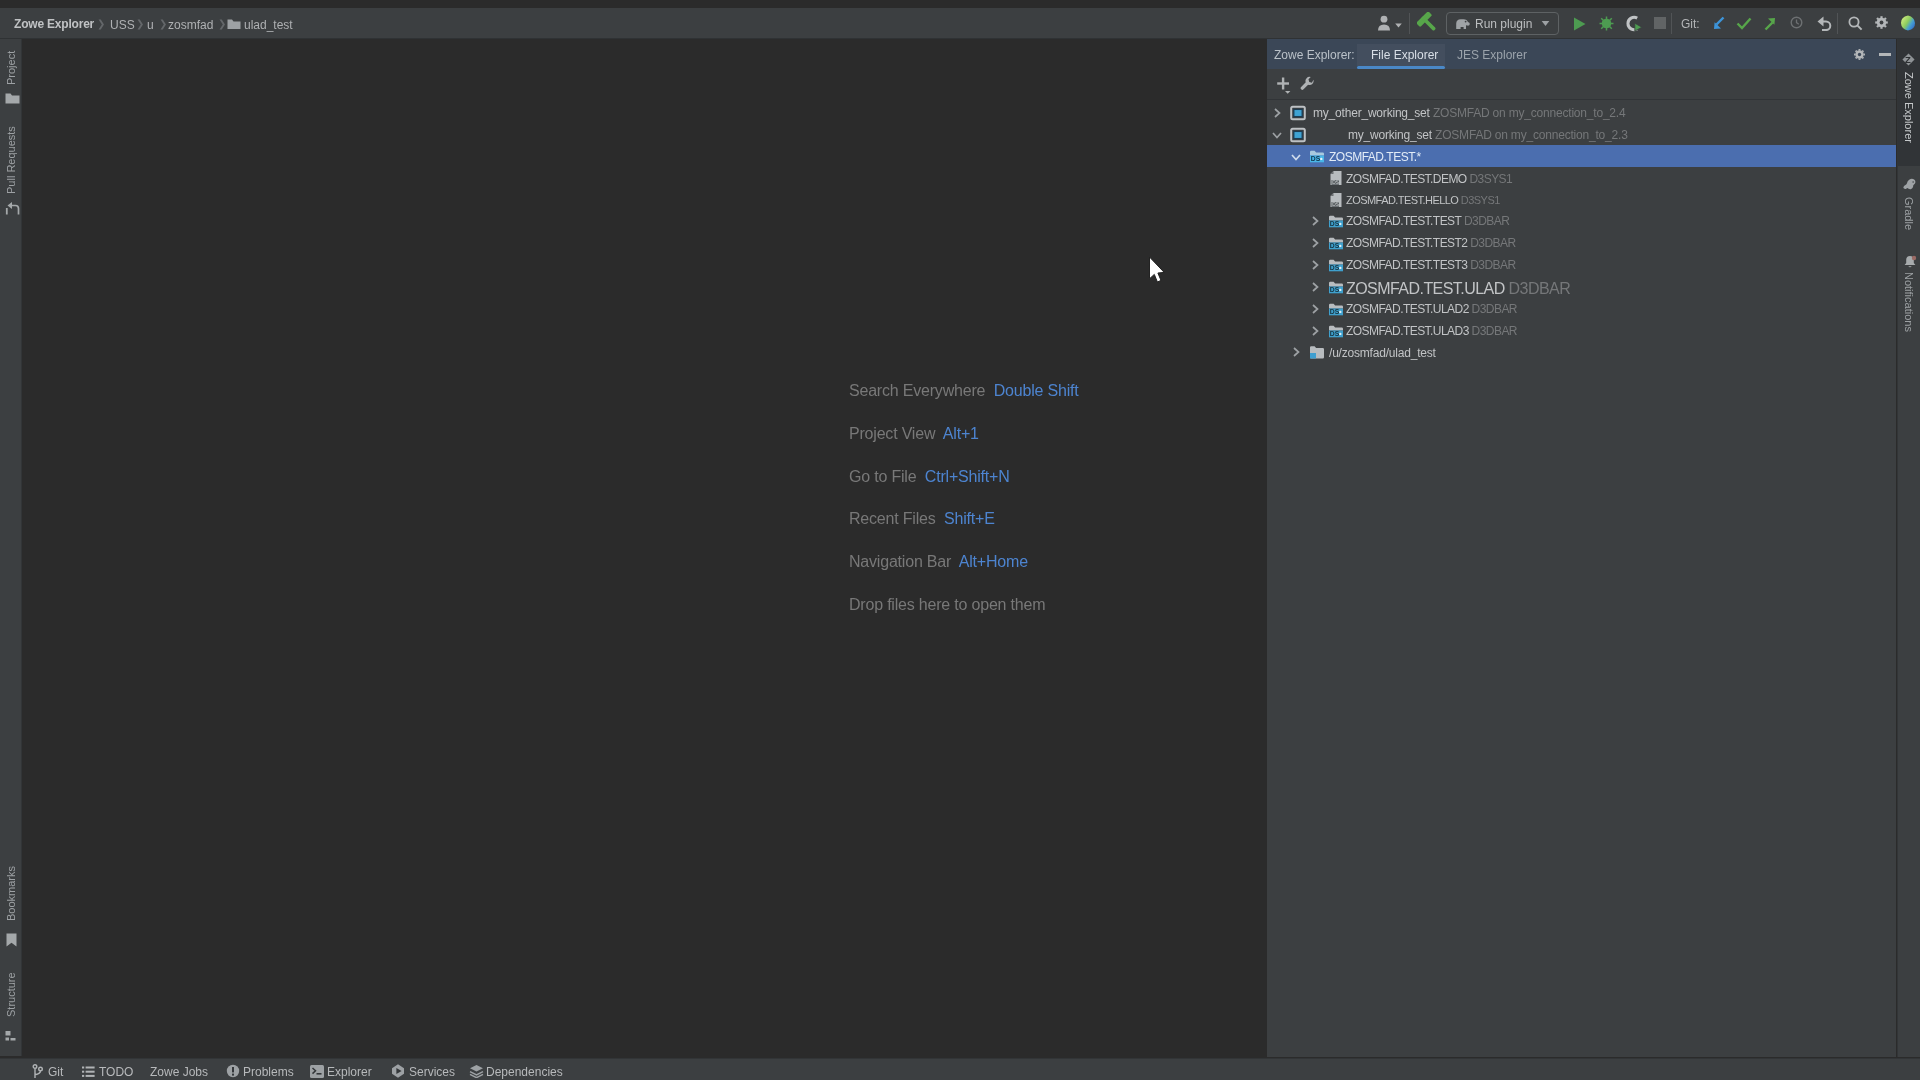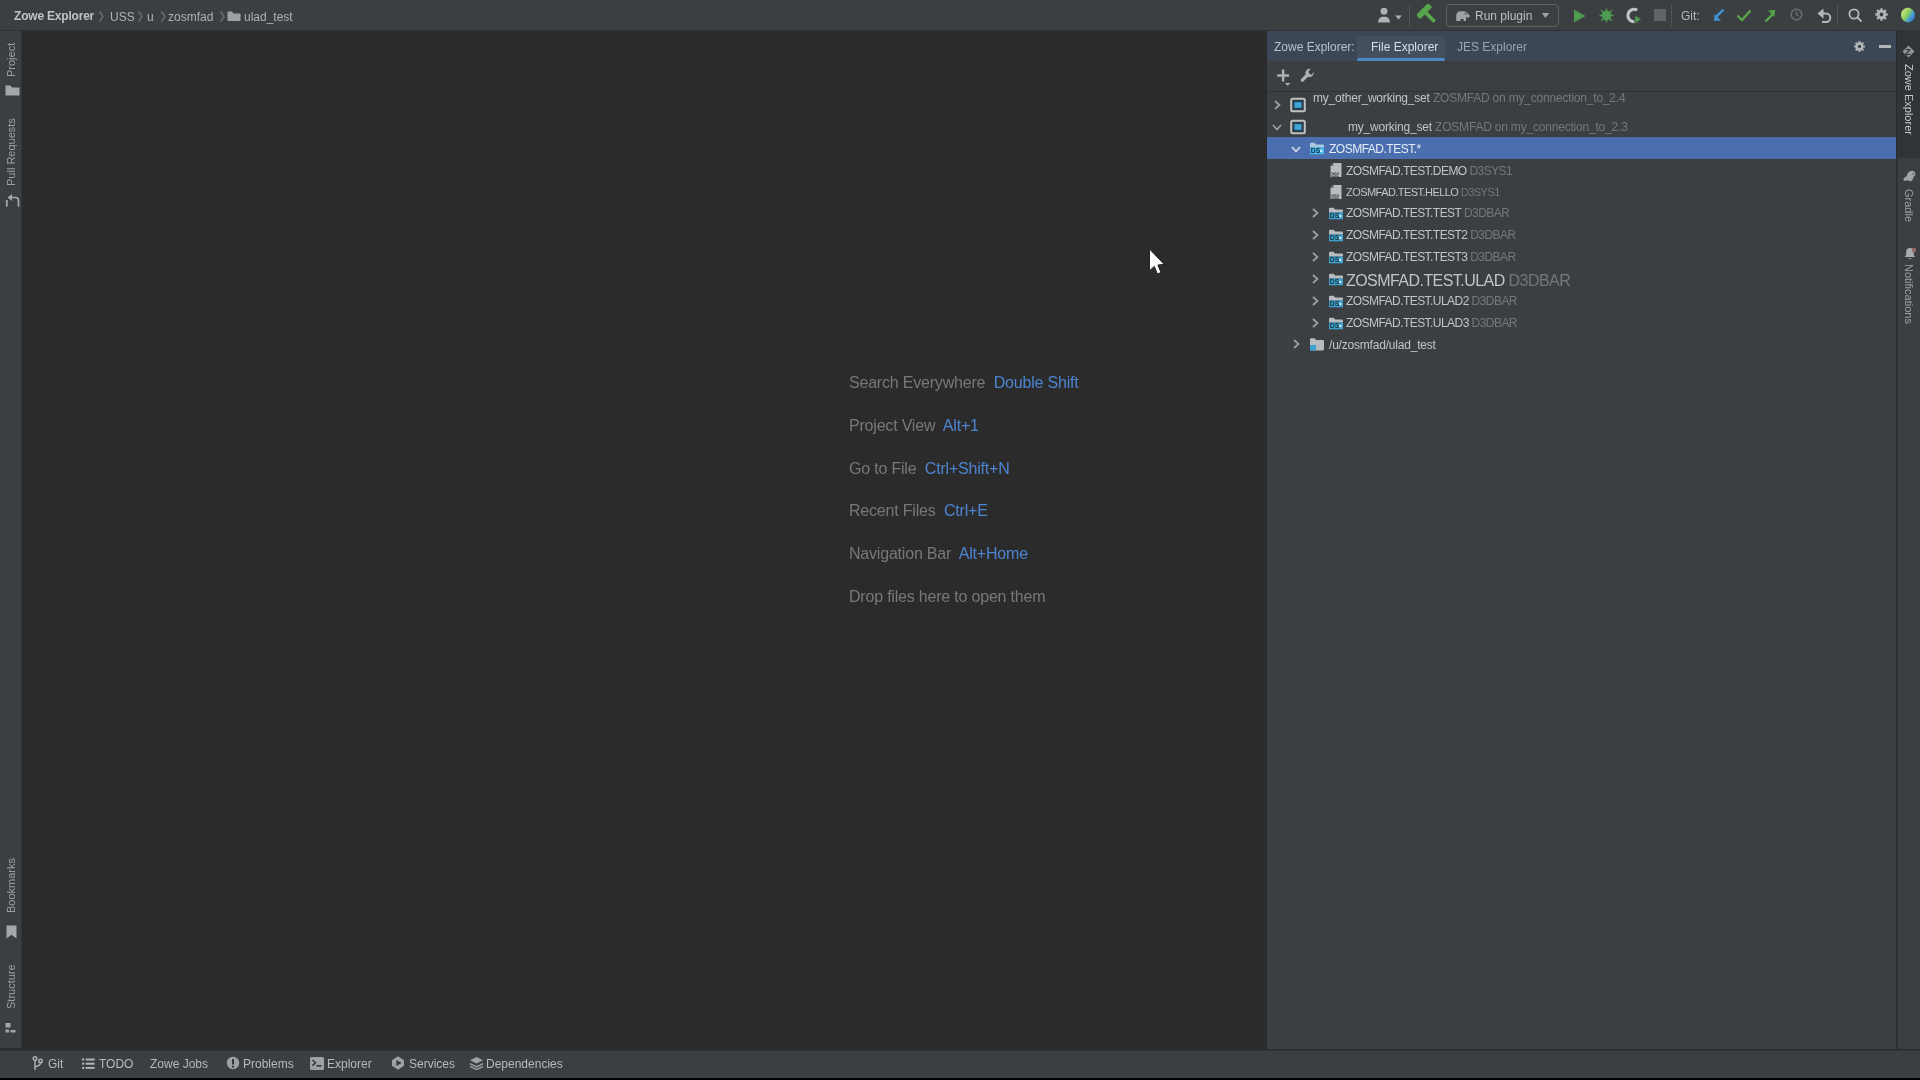--- a/index.html
+++ b/index.html
@@ -1,19 +1,19 @@
 <!DOCTYPE html>
 <html><head>
 <meta charset="utf-8">
 <style>
   * { margin:0; padding:0; box-sizing:border-box; }
   html,body { width:1920px; height:1080px; overflow:hidden; background:#2b2b2b;
               font-family:"Liberation Sans", sans-serif; }
   .abs { position:absolute; }
-  #stage { position:relative; width:1920px; height:1052px; }
+  #stage { position:relative; width:1920px; height:1052px;margin-top:8px; }
   .txt { white-space:pre; }
   svg { display:block; }
 </style>
 </head>
 <body>
 <div id="stage">
 
   <div class="abs" id="titlebar" style="left:0;top:0;width:1920px;height:31px;background:#3c3f41;border-bottom:1px solid #2f3234;"></div>
   <div class="abs txt" style="left:14px;top:9px;font-size:12px;font-weight:bold;color:#c0c2c4;letter-spacing:-0.2px;">Zowe Explorer</div>
   <div class="abs txt" style="left:97px;top:10px;font-size:10px;color:#64676a;">❯</div>
@@ -192,21 +192,21 @@
       <rect x="0.5" y="1" width="5" height="4.5" fill="#a4a8aa"></rect>
       <rect x="0.5" y="7.5" width="3.5" height="3" fill="#a4a8aa"></rect>
       <rect x="5.5" y="8" width="5" height="2.5" fill="#a4a8aa"></rect>
     </svg>
   </div>
 
   <div class="abs" id="editor" style="left:23px;top:31px;width:1243px;height:1019px;background:#2b2b2b;"></div>
   <div class="abs txt" style="left:849px;top:374px;font-size:16px;letter-spacing:-0.2px;color:#787878;">Search Everywhere  <span style="color:#4d84d0;">Double Shift</span></div>
   <div class="abs txt" style="left:849px;top:417px;font-size:16px;letter-spacing:-0.2px;color:#787878;">Project View  <span style="color:#4d84d0;text-align:right;">Alt+1</span></div>
   <div class="abs txt" style="left:849px;top:460px;font-size:16px;letter-spacing:-0.2px;color:#787878;">Go to File  <span style="color:#4d84d0;">Ctrl+Shift+N</span></div>
-  <div class="abs txt" style="left:849px;top:502px;font-size:16px;letter-spacing:-0.2px;color:#787878;">Recent Files  <span style="color:#4d84d0;">Ctrl+E</span></div>
+  <div class="abs txt" style="left:849px;top:502px;font-size:16px;letter-spacing:-0.2px;color:#787878;">Recent Files  <span style="color:#4d84d0;">Shift+E</span></div>
   <div class="abs txt" style="left:849px;top:545px;font-size:16px;letter-spacing:-0.2px;color:#787878;">Navigation Bar  <span style="color:#4d84d0;">Alt+Home</span></div>
   <div class="abs txt" style="left:849px;top:588px;font-size:16px;letter-spacing:-0.2px;color:#787878;">Drop files here to open them</div>
 
   <div class="abs" id="rightpanel" style="left:1267px;top:31px;width:629px;height:1018px;background:#3c3f41;"></div>
   <div class="abs" style="left:1267px;top:31px;width:629px;height:30px;background:#3b4757;"></div>
   <div class="abs txt" style="left:1274px;top:40px;font-size:12px;color:#bac1c8;">Zowe Explorer:</div>
   <div class="abs" style="left:1357px;top:36px;width:88px;height:22px;background:rgba(255,255,255,0.045);"></div>
   <div class="abs txt" style="left:1371px;top:40px;font-size:12px;color:#d9dfe7;">File Explorer</div>
   <div class="abs" style="left:1357px;top:58px;width:88px;height:3px;background:#4a88c7;border-radius:1.5px;"></div>
   <div class="abs txt" style="left:1457px;top:40px;font-size:12px;color:#9ba3ab;">JES Explorer</div>
@@ -246,21 +246,21 @@
     <svg width="12" height="12" viewBox="0 0 12 12">
         <path d="M4,2 L8.5,6 L4,10" fill="none" stroke="#9da1a4" stroke-width="1.7"></path>
       </svg>
   </div>
   <div class="abs" style="left:1290px;top:97px;">
     <svg width="16" height="16" viewBox="0 0 16 16">
       <rect x="1.2" y="1.8" width="13.6" height="12.4" rx="1.5" fill="none" stroke="#bdc1c4" stroke-width="2"></rect>
       <rect x="3.8" y="4.4" width="8.4" height="7.2" fill="#3fa3d3" stroke="#1d3c52" stroke-width="1.3"></rect>
     </svg>
   </div>
-  <div class="abs txt" style="left:1313px;top:91px;font-size:12px;letter-spacing:-0.2px;color:#c2c4c6;">my_other_working_set <span style="color:#757779;">ZOSMFAD on my_connection_to_2.4</span></div>
+  <div class="abs txt" style="left:1313px;top:98px;font-size:12px;letter-spacing:-0.2px;color:#c2c4c6;">my_other_working_set <span style="color:#757779;">ZOSMFAD on my_connection_to_2.4</span></div>
 
   <div class="abs" style="left:1271px;top:121px;">
     <svg width="12" height="12" viewBox="0 0 12 12">
         <path d="M2,4 L6,8.5 L10,4" fill="none" stroke="#9da1a4" stroke-width="1.7"></path>
       </svg>
   </div>
   <div class="abs" style="left:1290px;top:119px;">
     <svg width="16" height="16" viewBox="0 0 16 16">
       <rect x="1.2" y="1.8" width="13.6" height="12.4" rx="1.5" fill="none" stroke="#bdc1c4" stroke-width="2"></rect>
       <rect x="3.8" y="4.4" width="8.4" height="7.2" fill="#3fa3d3" stroke="#1d3c52" stroke-width="1.3"></rect>

